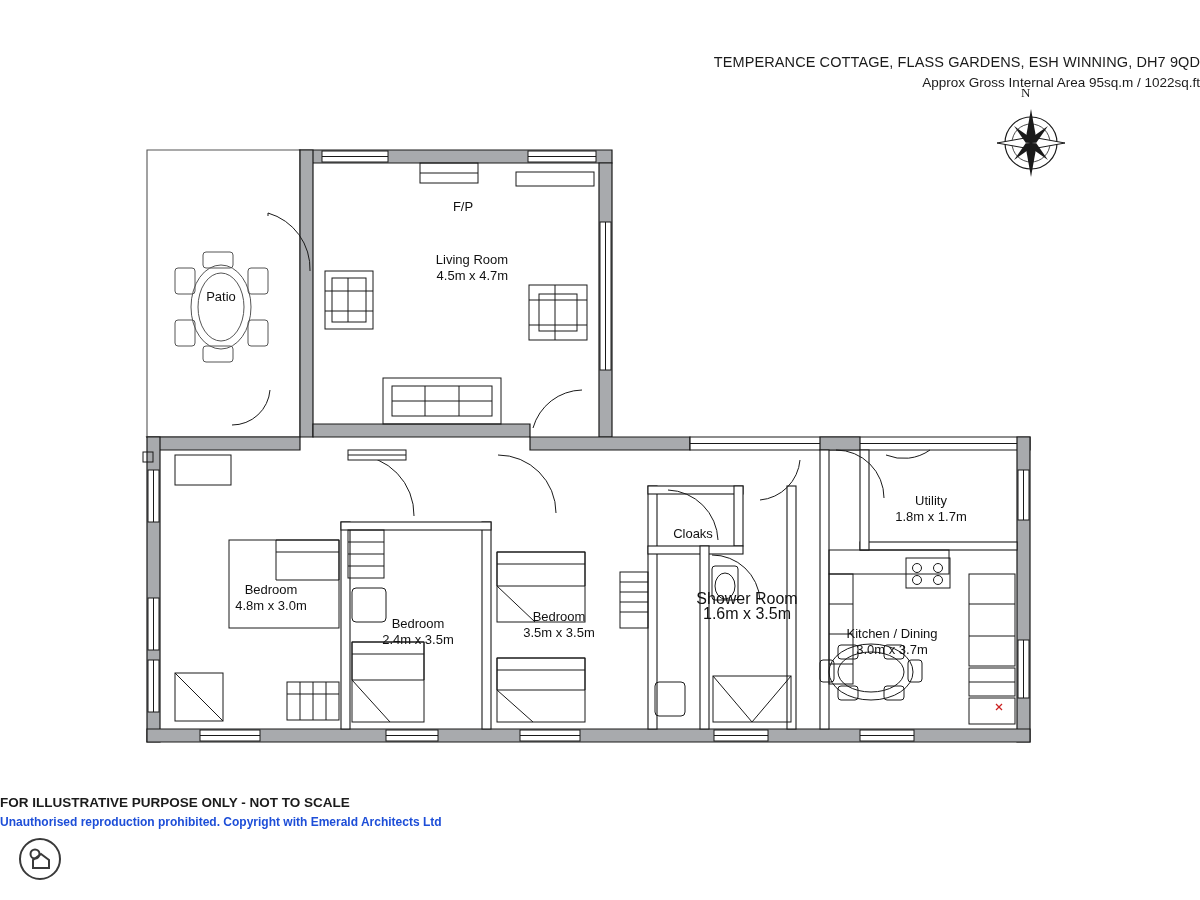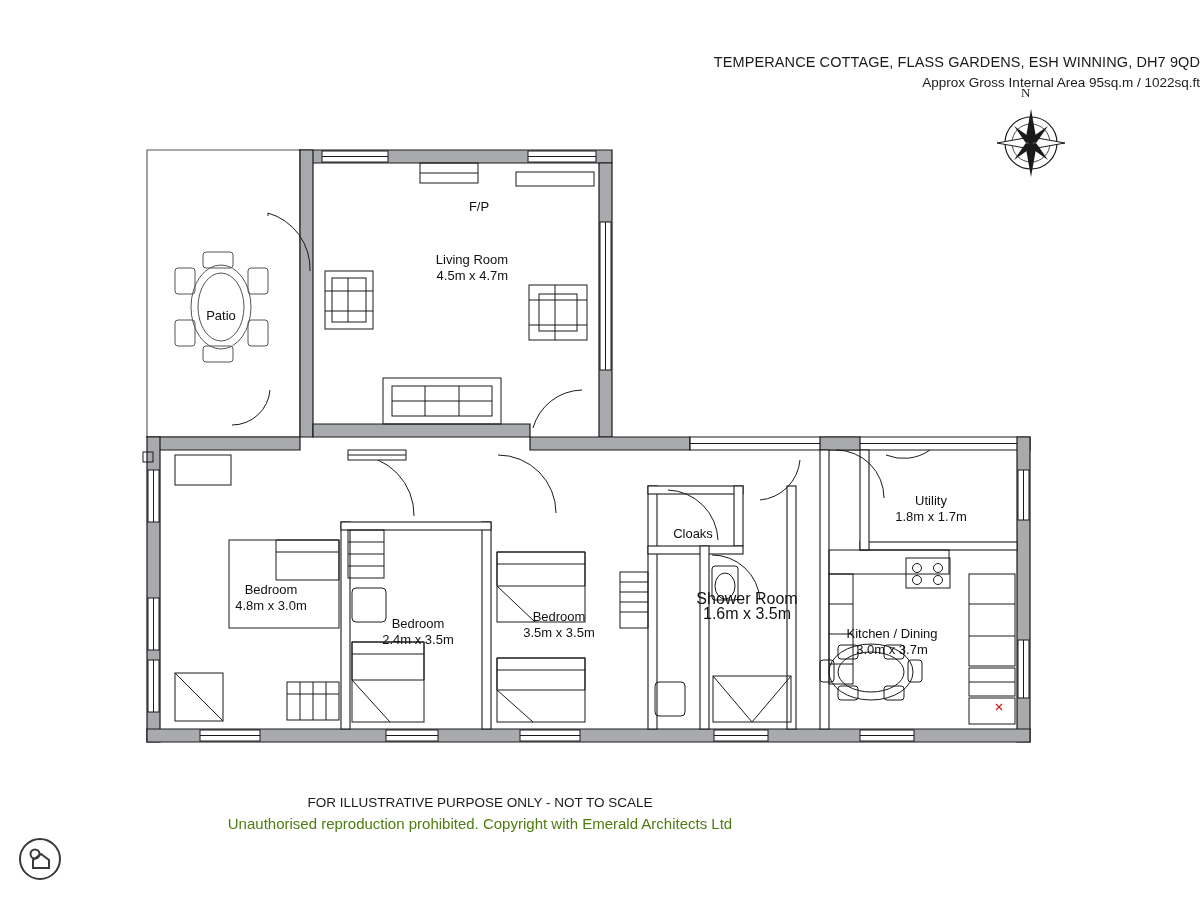--- a/index.html
+++ b/index.html
@@ -41,31 +41,31 @@
     color: #1b1b1b;
     white-space: nowrap;
   }
 
   
   .footer {
     position: absolute;
     top: 795px;
     left: 0;
     width: 960px;
-    text-align: center;
     pointer-events: none;
+    font-weight: bold;
   }
   .footer .line1 {
     font-size: 13.5px;
     color: #1b1b1b;
   }
   .footer .line2 {
-    font-size: 15px;
+    font-size: 12px;
     margin-top: 5px;
-    color: #4d7c0f;
+    color: #1d4ed8;
   }
 
   
   .room-label {
     position: absolute;
     text-align: center;
     font-size: 13px;
     line-height: 16px;
     color: #111;
     white-space: nowrap;
@@ -380,21 +380,21 @@
           <line x1="348" y1="455" x2="406" y2="455"></line>
       </g>
 
       <g stroke="#1a1a1a" stroke-width="1" fill="none">
         <rect x="143" y="452" width="10" height="10"></rect>
       </g>
 
     </g>
   </svg>
 
-  <div class="room-label" style="left:221px; top:308px;text-align:center;">
+  <div class="room-label" style="left:221px; top:289px;text-align:center;">
     <span class="nm">Patio</span>
   </div>
 
   <div class="room-label" style="left:472px; top:252px;text-align:right;">
     <span class="nm">Living Room</span>
     <span class="dim">4.5m x 4.7m</span>
   </div>
 
   <div class="room-label" style="left:271px; top:582px;">
     <span class="nm">Bedroom</span>
@@ -423,21 +423,21 @@
   <div class="room-label" style="left:931px; top:493px;">
     <span class="nm">Utility</span>
     <span class="dim">1.8m x 1.7m</span>
   </div>
 
   <div class="room-label" style="left:892px; top:590px;margin-top:36px;">
     <span class="nm">Kitchen / Dining</span>
     <span class="dim">3.0m x 3.7m</span>
   </div>
 
-  <div class="room-label" style="left:479px; top:199px;">
+  <div class="room-label" style="left:463px; top:199px;">
     <span class="nm">F/P</span>
   </div>
 
   <div class="compass">
     <div class="n-letter">N</div>
     <svg width="92" height="92" viewBox="0 0 92 92">
       <g transform="translate(46,58)">
         <circle r="26" fill="none" stroke="#1a1a1a" stroke-width="1.2"></circle>
         <circle r="19" fill="none" stroke="#1a1a1a" stroke-width="0.8"></circle>
 

